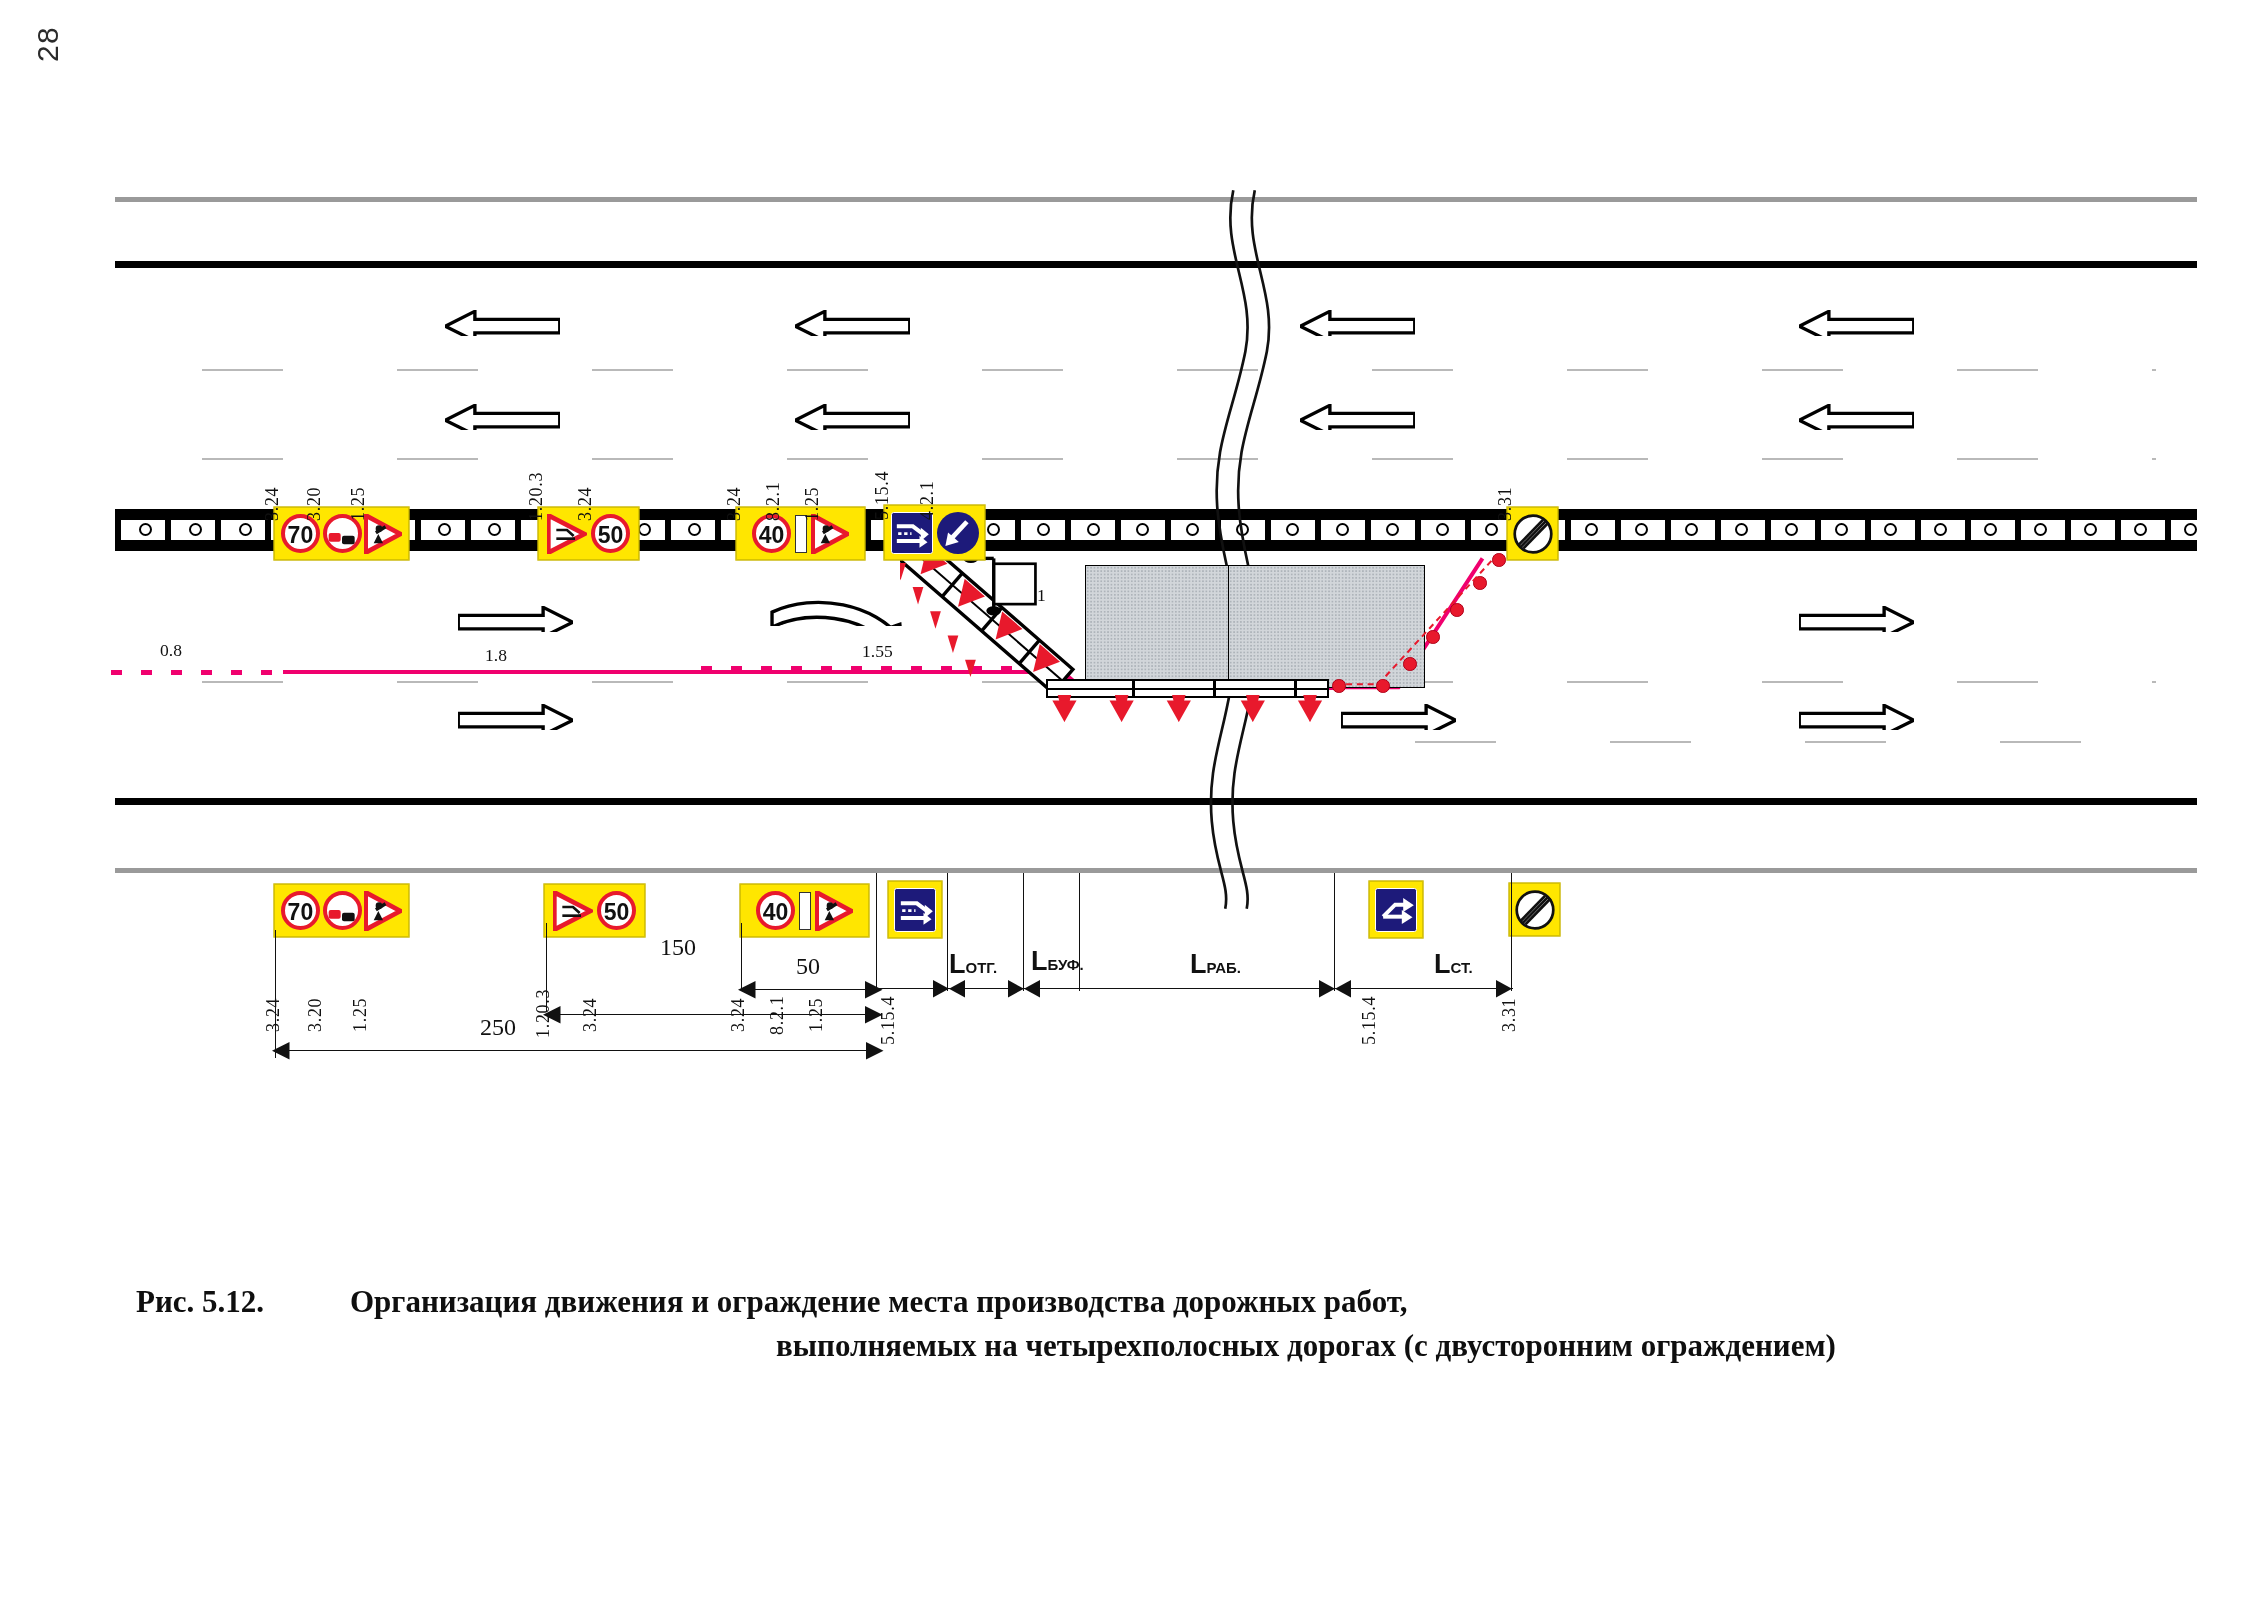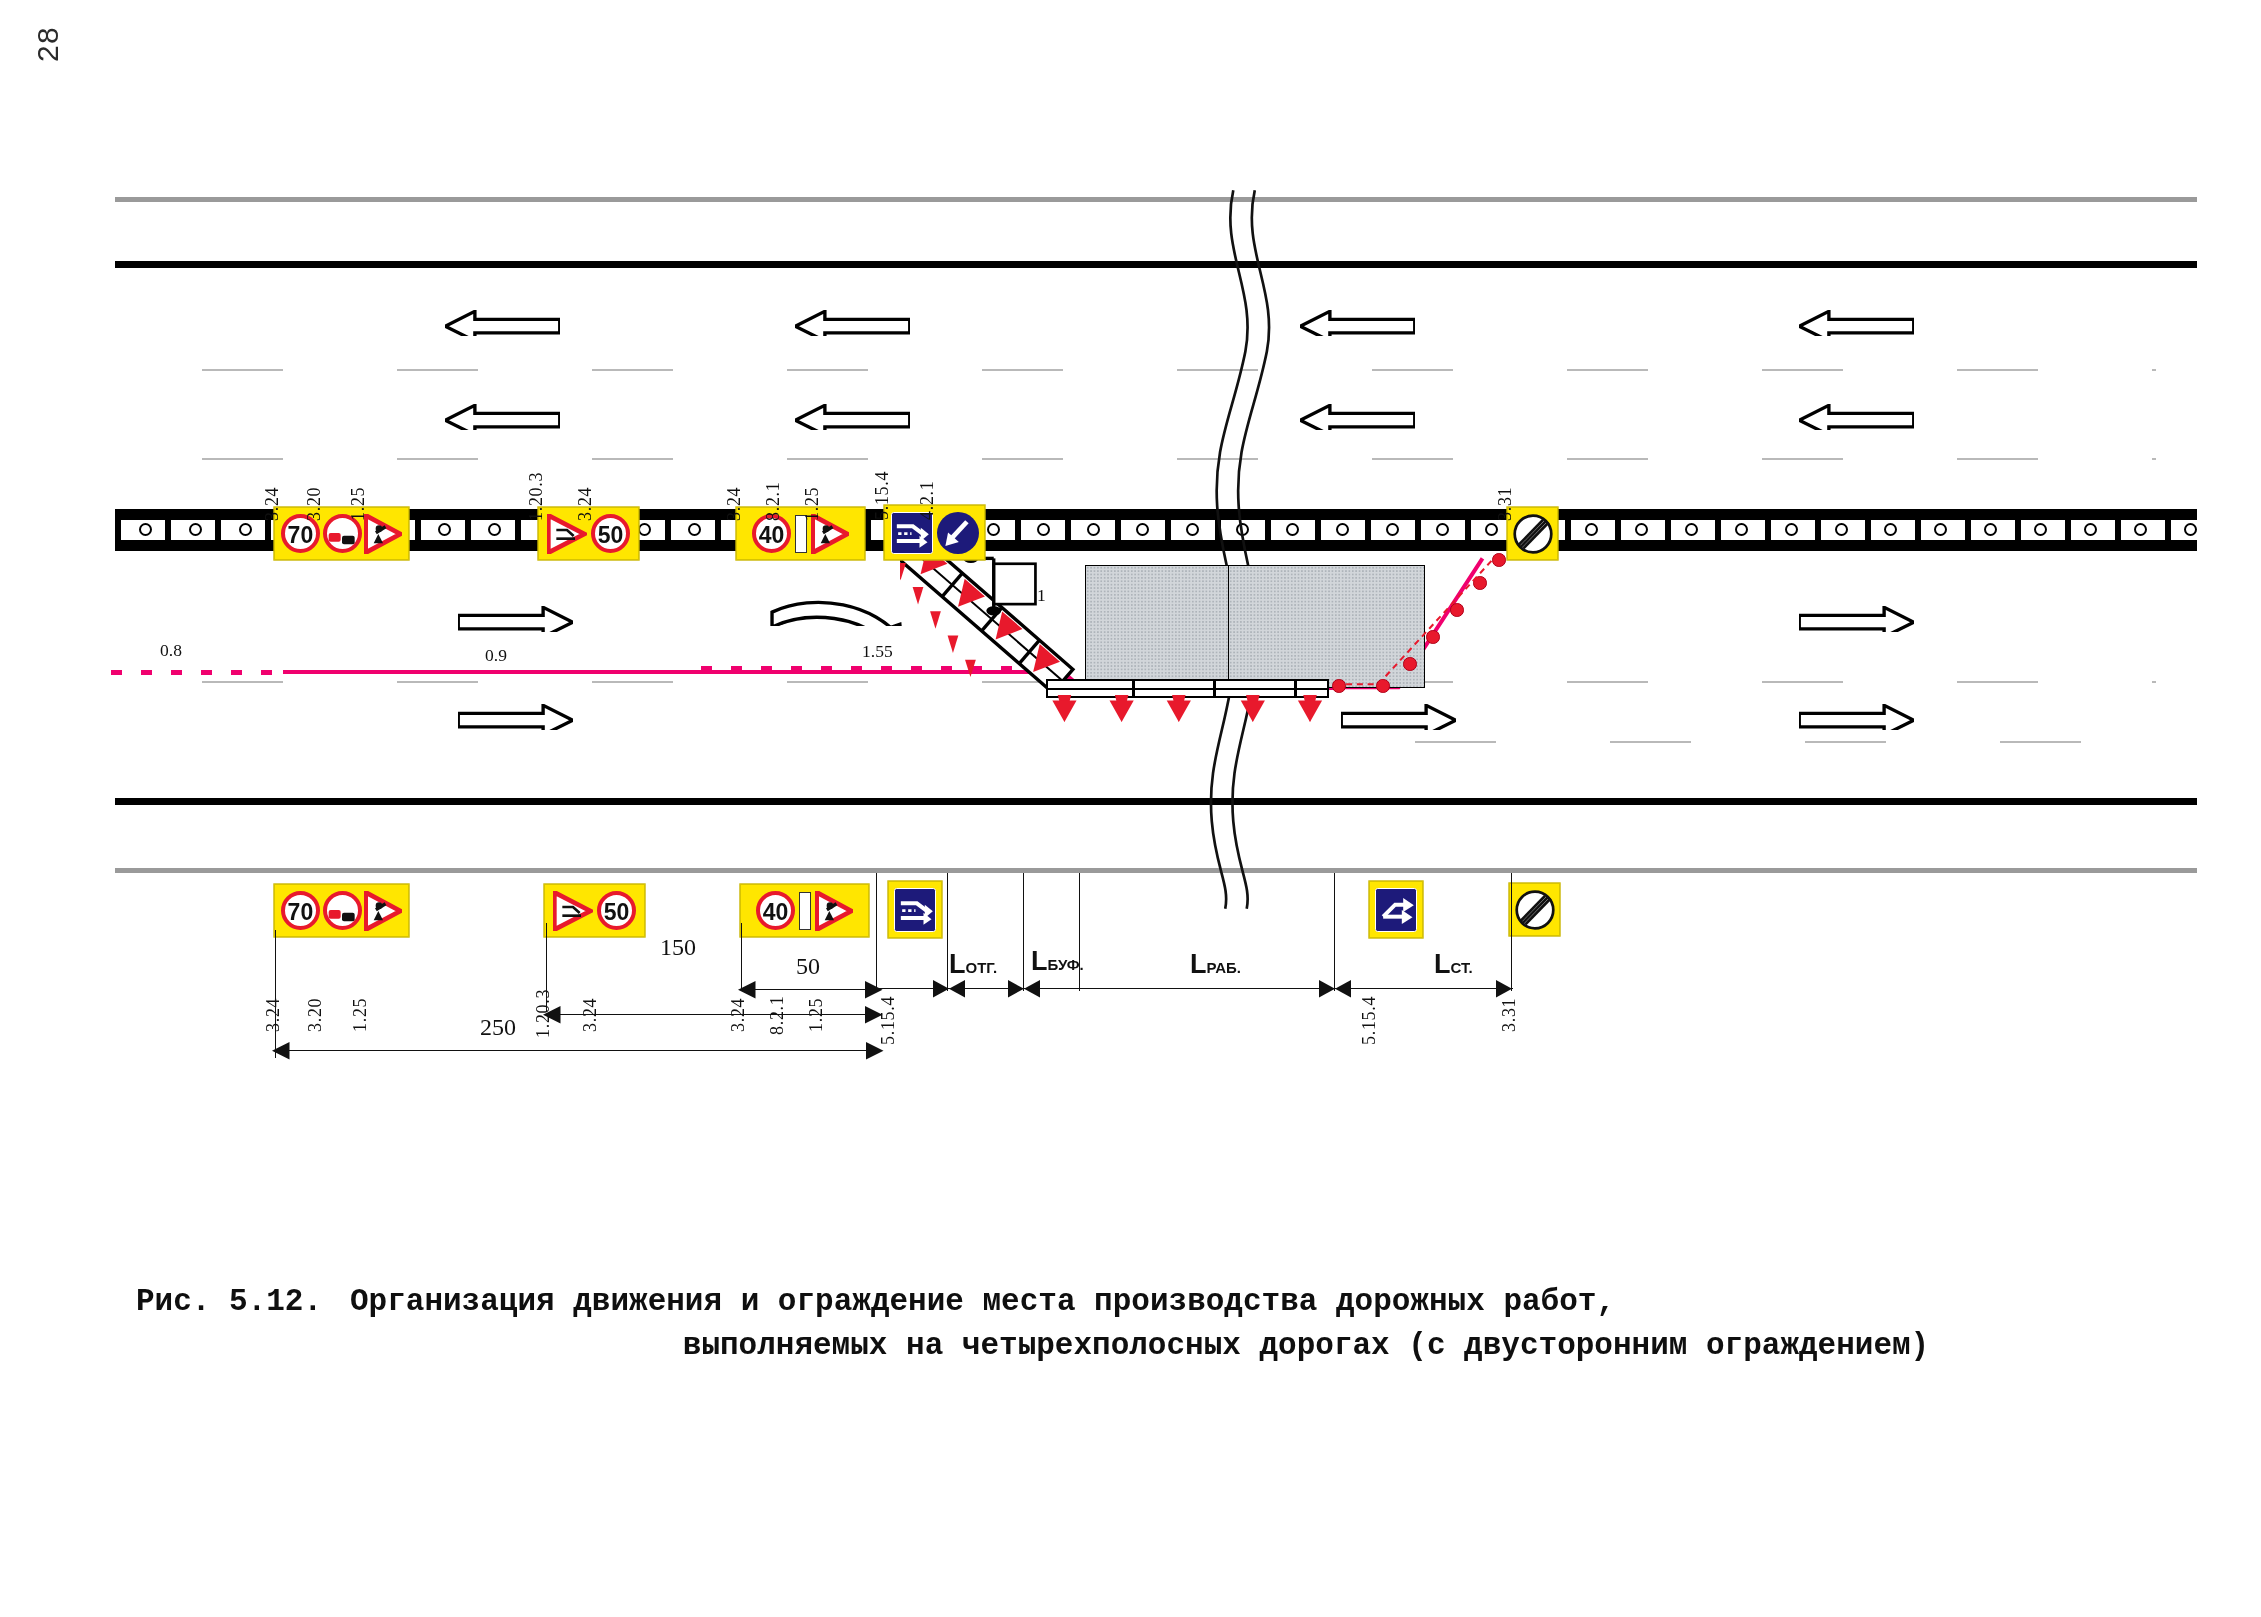--- a/index.html
+++ b/index.html
@@ -61,21 +61,21 @@
 
   
   .dimline{position:absolute;height:1.3px;background:#111;}
   .vtick{position:absolute;width:1.3px;background:#111;}
   .dimtxt{position:absolute;font-size:24px;font-family:"Liberation Serif",serif;color:#111;}
   .Ltxt{position:absolute;font-family:"Liberation Sans",sans-serif;color:#111;font-size:27px;font-weight:600;}
   .Ltxt sub{font-size:15px;font-weight:700;vertical-align:baseline;}
 
   
   #caption{position:absolute;left:350px;top:1280px;width:1698px;
-    font-family:Liberation Mono, monospace;font-size:31px;font-weight:600;line-height:1.42;color:#0f0f0f;}
+    font-family:Liberation Serif, serif;font-size:31px;font-weight:600;line-height:1.42;color:#0f0f0f;}
   #caption .ind{display:block;padding-left:214px;text-align:center;}
   #caption .first{display:block;}
   #caption .fignum{display:inline-block;width:214px;margin-left:-214px;}
 
   
   .breakline{position:absolute;}
 </style>
 </head>
 <body>
 
@@ -212,21 +212,21 @@
 <div>
 
   <div class="mark-dash abs" style="left:111px;top:670px;width:168px;"></div>
 
   <div class="mark-solid abs" style="left:283px;top:670px;width:431px;"></div>
 
   <div class="mark-dash abs" style="left:701px;top:666px;width:323px;"></div>
   <div class="mark-solid abs" style="left:701px;top:670px;width:330px;"></div>
 
   <div class="mark-label abs" style="left:160px;top:640px;">0.8</div>
-  <div class="mark-label abs" style="left:485px;top:645px;">0.9</div>
+  <div class="mark-label abs" style="left:485px;top:645px;">1.8</div>
   <div class="mark-label abs" style="left:862px;top:641px;">1.55</div>
   <div class="mark-label abs" style="left:1002px;top:585px;">1.34.1</div>
 
   <svg class="abs" style="left:910px;top:539px;" width="216" height="155" viewBox="0 0 320 230">
     <path d="M10,10 L250,218" stroke="#f0006e" stroke-width="7" fill="none"></path>
   </svg>
 
   <div class="mark-solid abs" style="left:1051px;top:686px;width:283px;"></div>
 
   <svg class="abs" style="left:1331px;top:553px;" width="162" height="141" viewBox="0 0 240 210">

